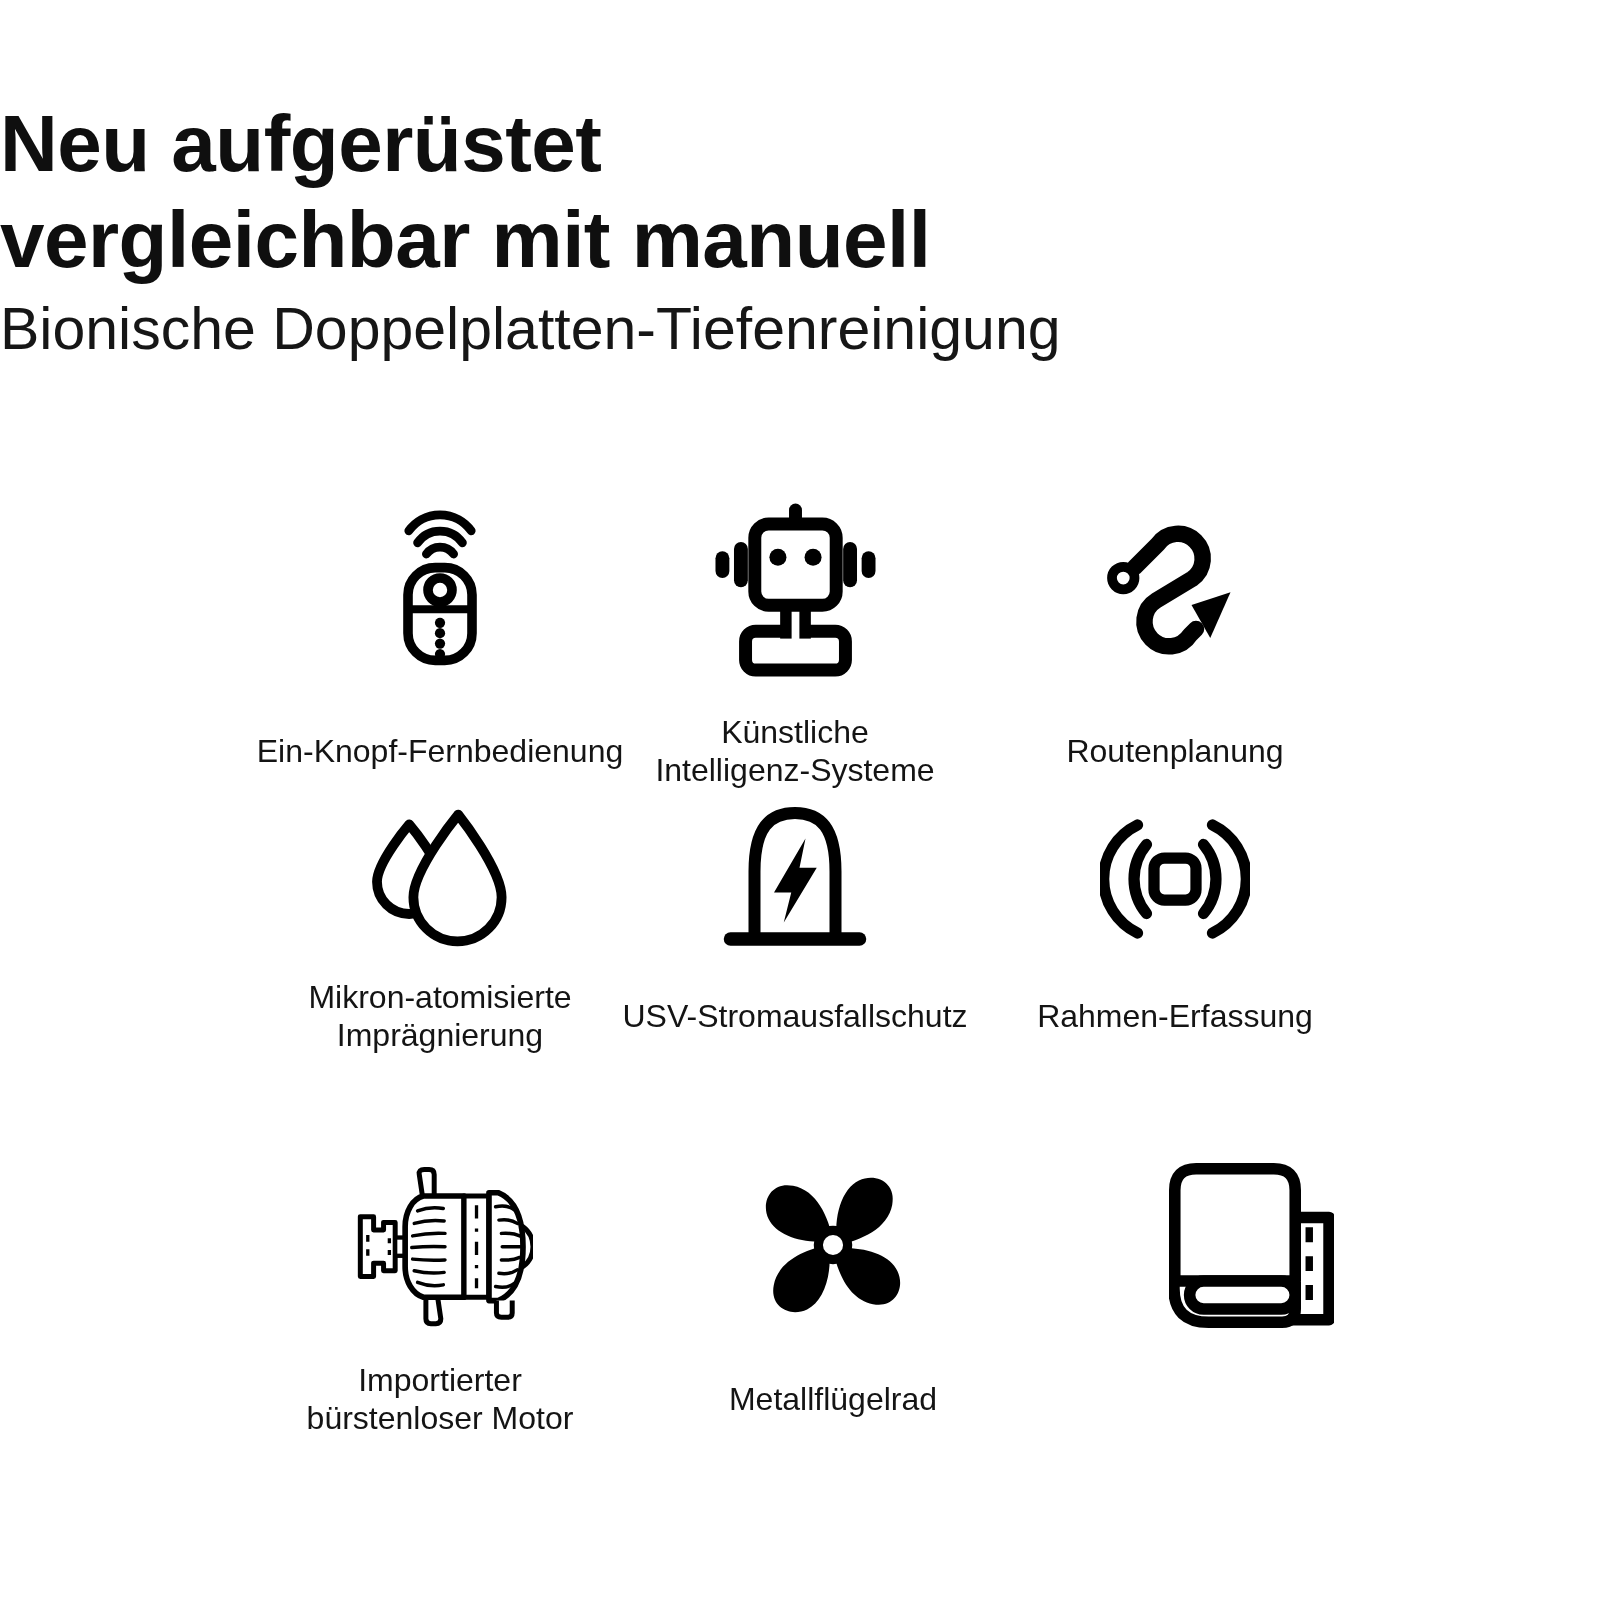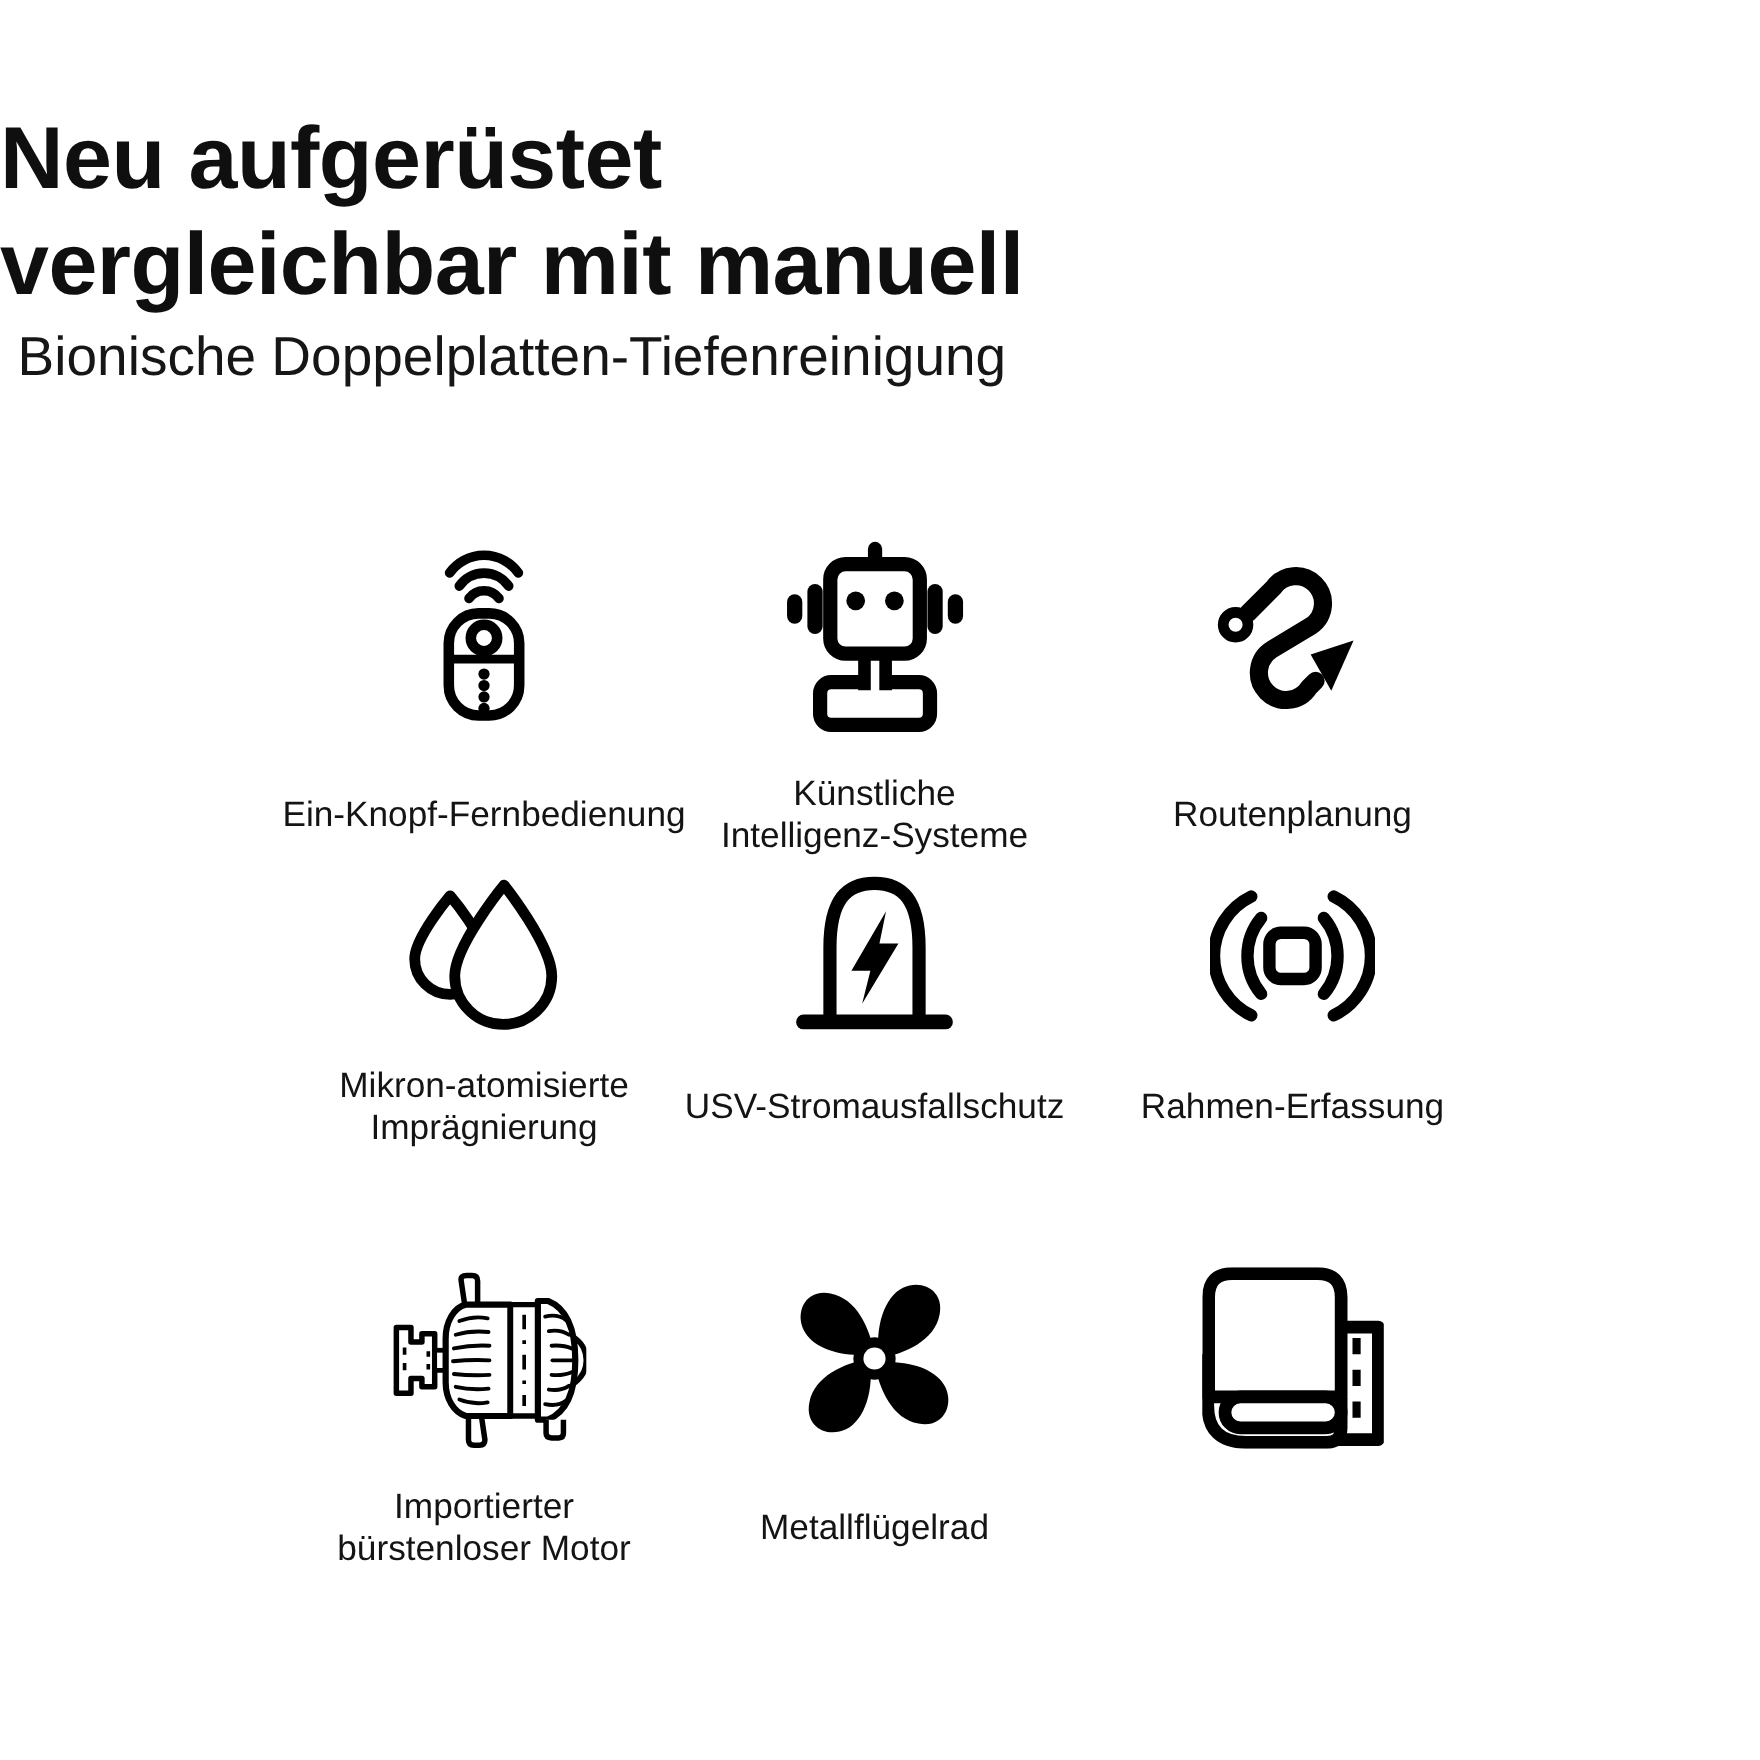--- a/index.html
+++ b/index.html
@@ -8,34 +8,34 @@
     font-family:"Liberation Sans","DejaVu Sans",sans-serif;color:#141414;
   }
   .page{width:1600px;height:1600px;position:relative;}
   .header{ }
   .title{
     margin:96px 0 0 0; font-size:80px; line-height:1.2; font-weight:700;
     color:#0f0f0f; letter-spacing:-0.5px;
   }
   .title span{display:block;}
   .subtitle{
-    margin:6px 0 0 16px; font-size:50px; line-height:1.2; font-weight:400;
+    margin:6px 0 0 0; font-size:59px; line-height:1.2; font-weight:400;
     color:#161616; letter-spacing:0;
   }
   .grid{ margin:128px 0 0 250px; width:1140px; }
   .row{
     display:grid; grid-template-columns:380px 330px 430px;
   }
   .cell{ display:flex; flex-direction:column; align-items:center; }
   .icon-wrap{ display:flex; align-items:center; justify-content:center; }
   .row1 .icon-wrap{ height:175px; }
   .row2 .icon-wrap{ height:195px; }
   .row3 .icon-wrap{ height:195px; }
   .row2{ margin-top:99px; }
-  .row3{ margin-top:91px; }
+  .row3{ margin-top:91px;gap:38px; }
   .feature-label{
     display:flex; align-items:center; justify-content:center;
     min-height:80px; text-align:center; white-space:pre-line;
     width:max-content; font-size:32px; line-height:1.18; color:#141414;
   }
   .row1 .feature-label{ margin-top:10px; }
   .row2 .feature-label{ margin-top:24px; }
   .row3 .feature-label{ margin-top:17px; }
   svg{ display:block; }
   .stroke{ fill:none; stroke:#000; }

